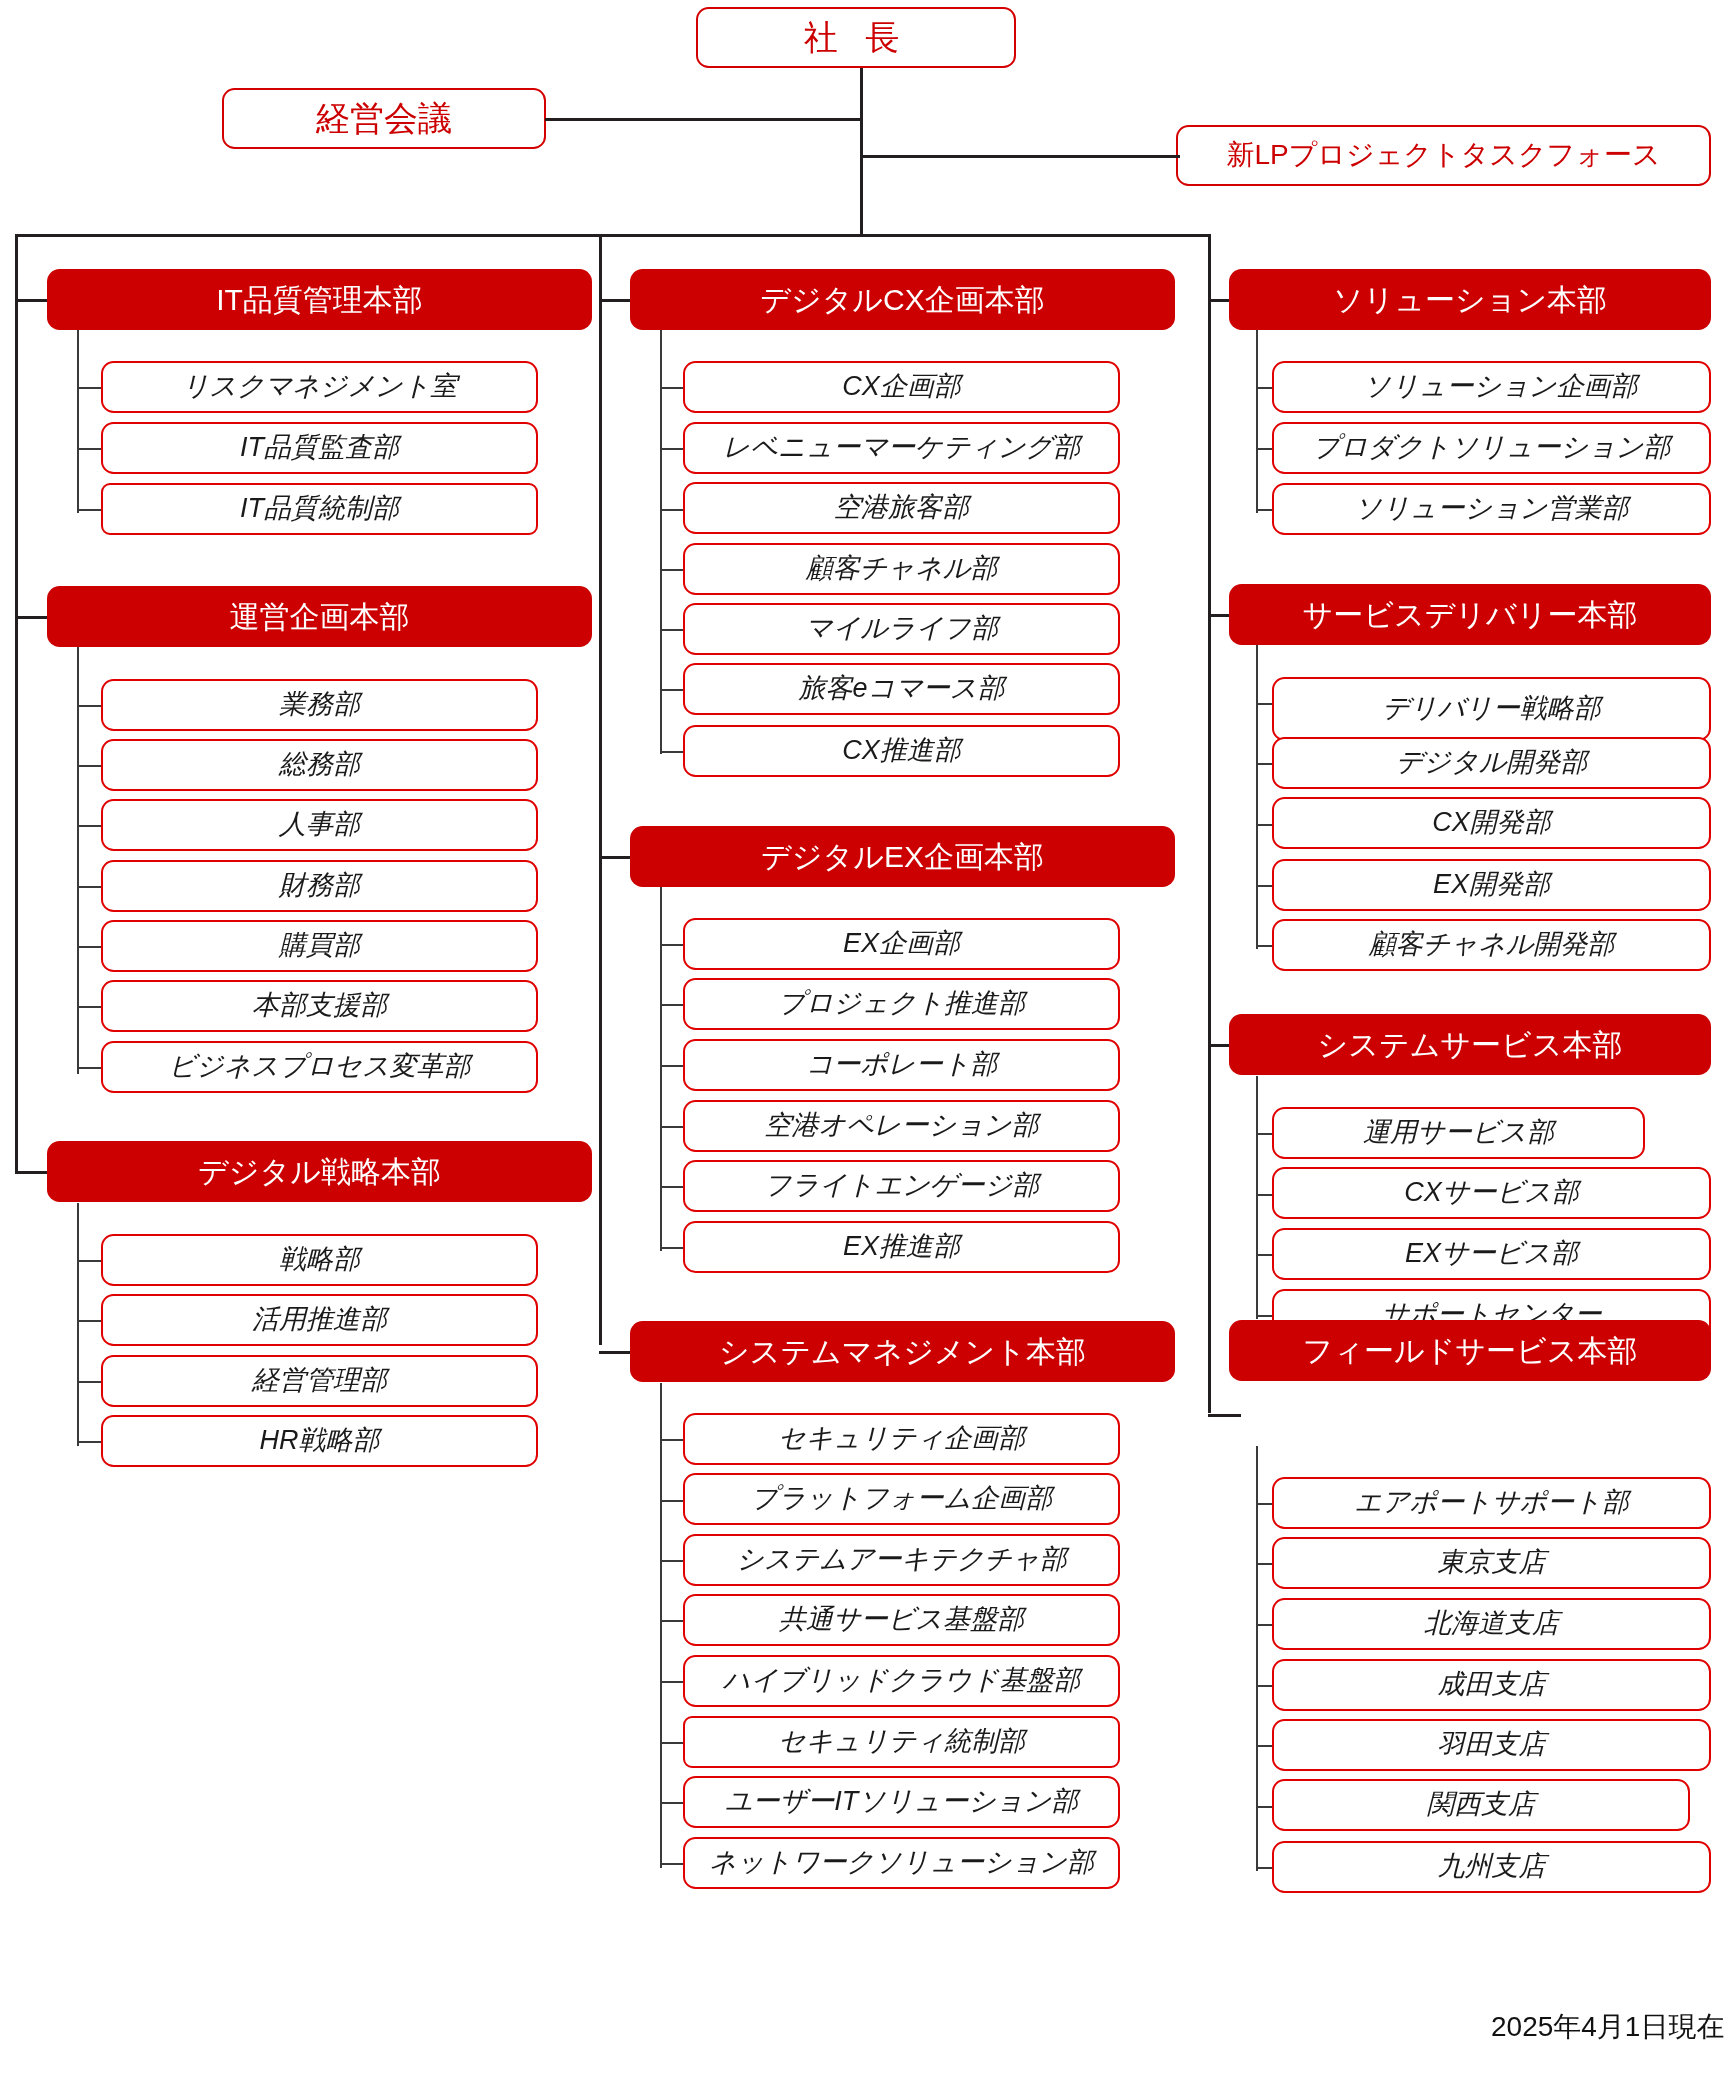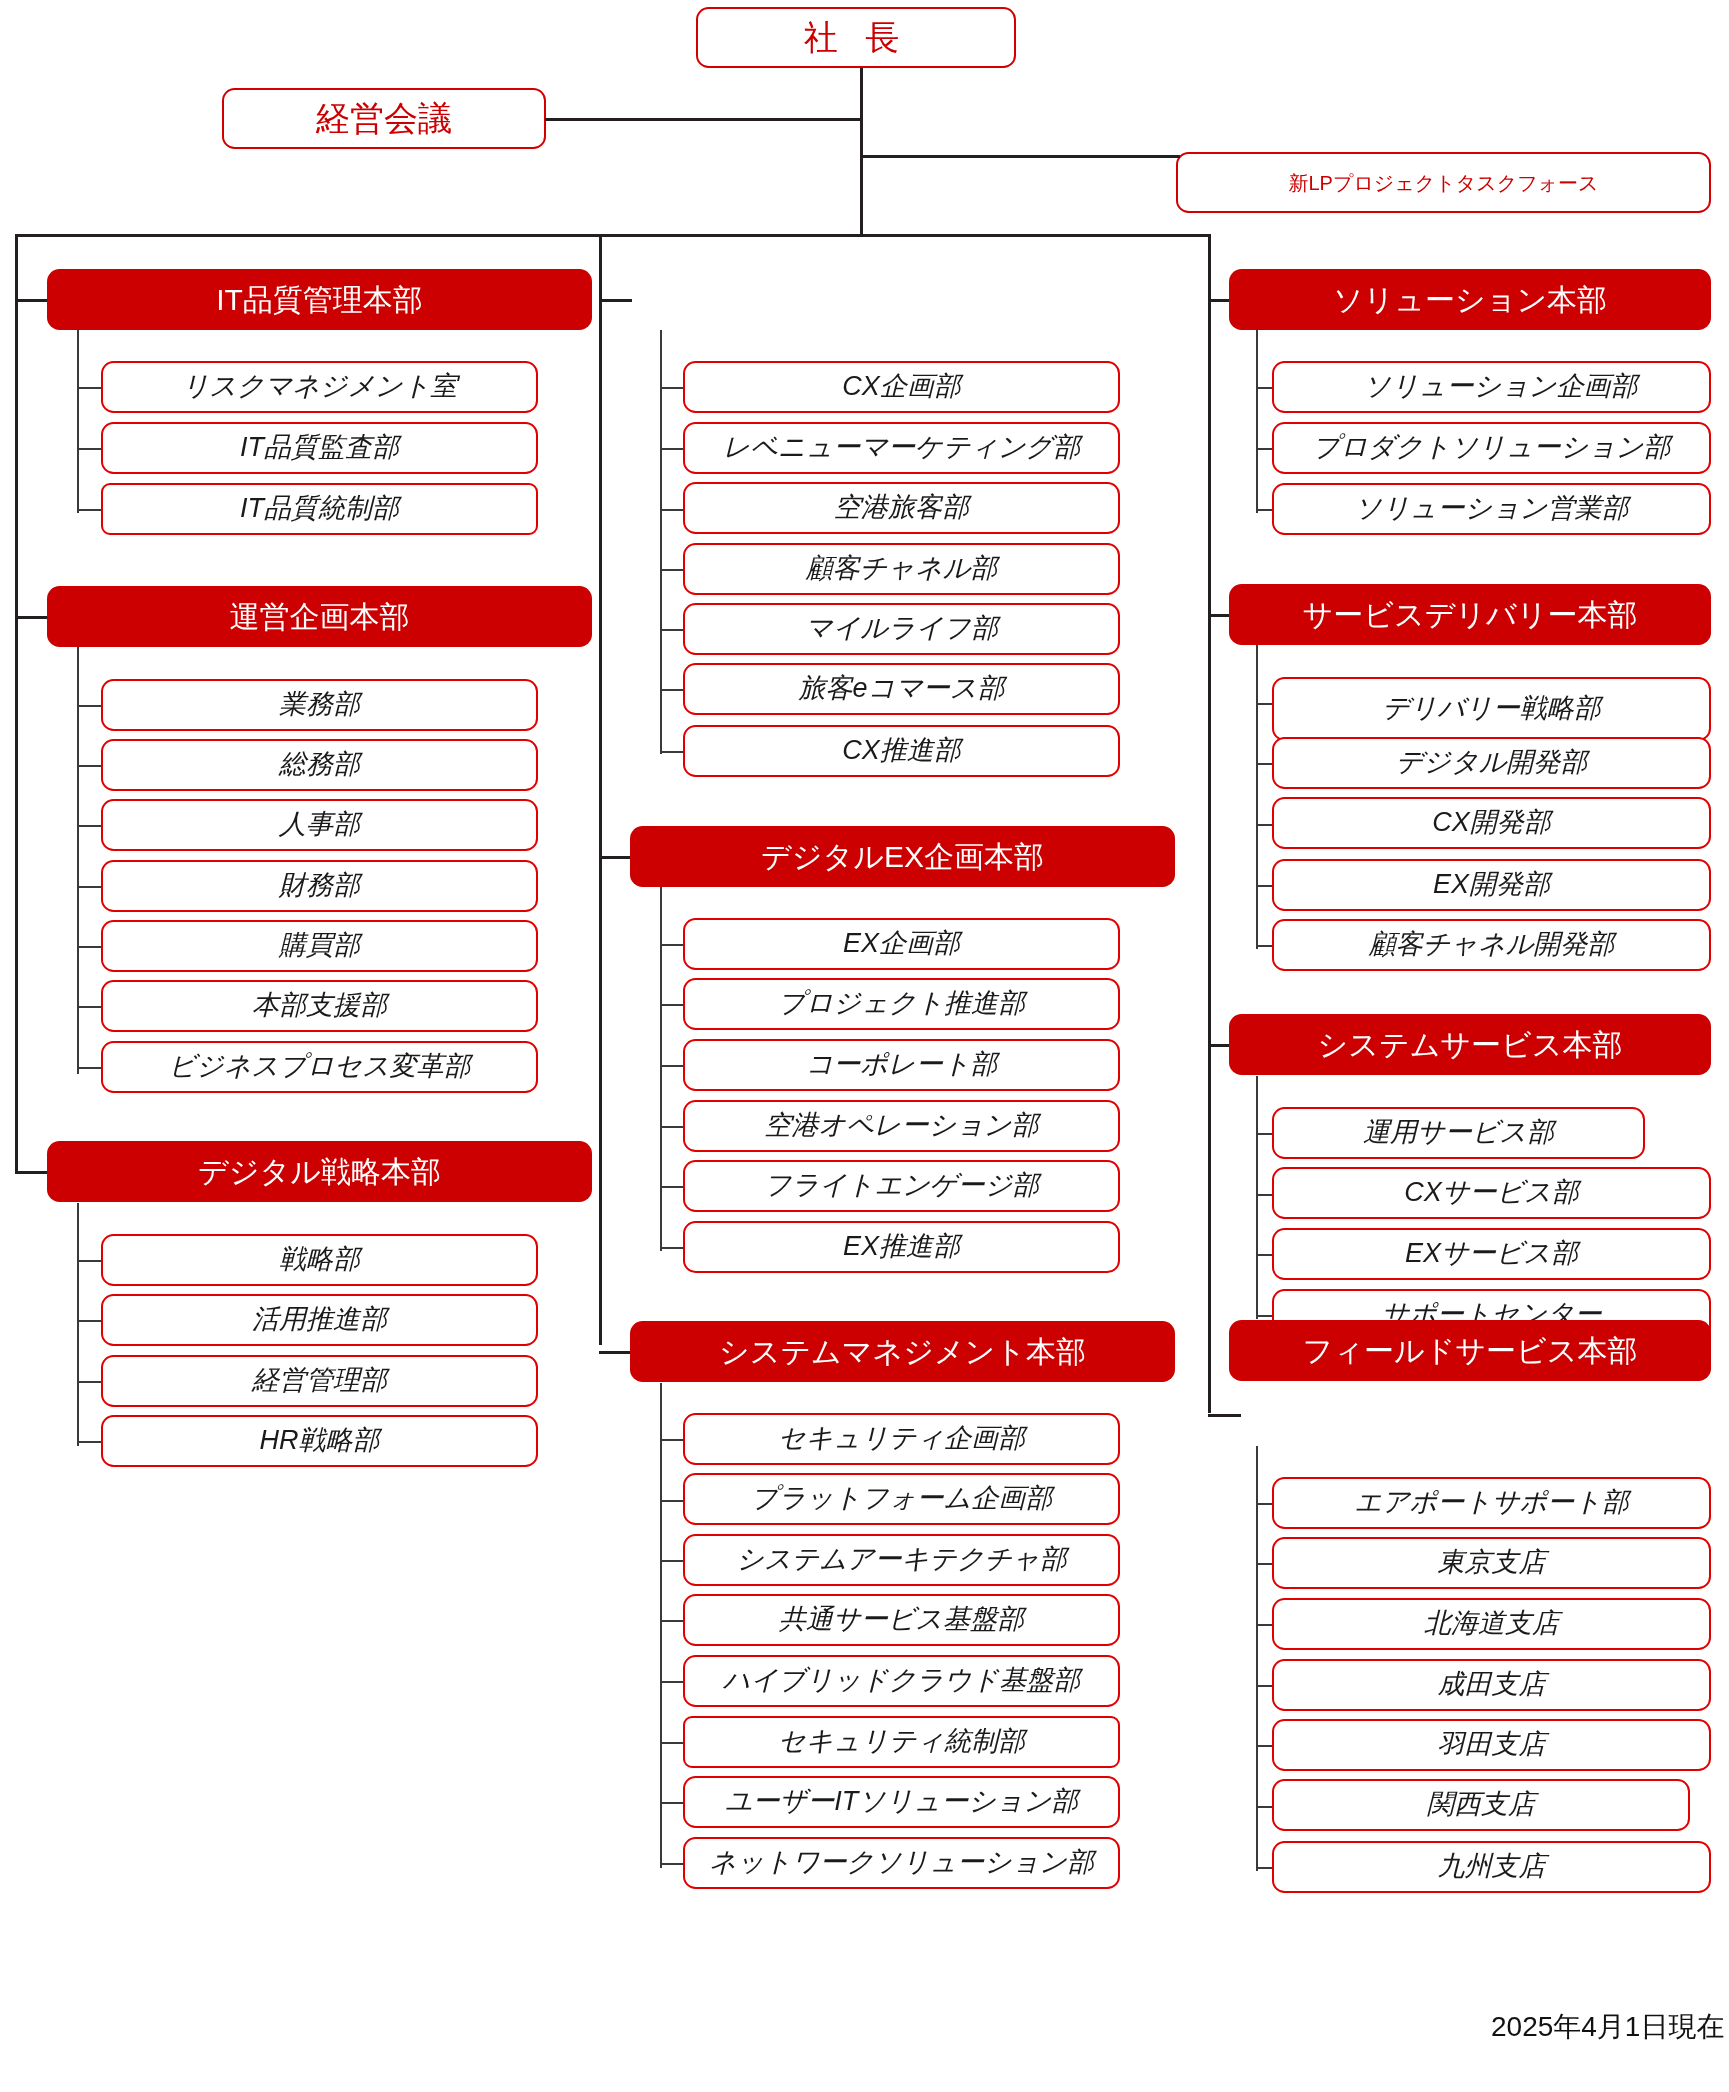--- a/index.html
+++ b/index.html
@@ -70,21 +70,21 @@
 </style>
 </head>
 <body>
 
 <div id="chart">
 
   <div class="box outline" style="left:696px;top:7.2px;width:320px;height:61px;letter-spacing:9px;">社 長</div>
 
   <div class="box outline" style="left:222px;top:88px;width:324px;height:61px;">経営会議</div>
 
-  <div class="box outline" style="left:1176px;top:125px;width:535px;height:61px;font-size:20px;margin-top:27px;">新LPプロジェクトタスクフォース</div>
+  <div class="box outline" style="left:1176px;top:125px;width:535px;height:61px;font-size:28px;">新LPプロジェクトタスクフォース</div>
 
   <div class="ln v" style="left:860px;top:68px;width:2.7px;height:167px;"></div>
 
   <div class="ln h" style="left:545px;top:118px;width:317px;height:2.7px;"></div>
 
   <div class="ln h" style="left:860px;top:155px;width:320px;height:2.7px;"></div>
 
   <div class="ln h" style="left:15.3px;top:234px;width:1195px;height:2.7px;"></div>
 
   <div class="ln v" style="left:15.3px;top:234px;width:2.7px;height:940px;"></div>
@@ -139,20 +139,21 @@
   <div class="ln h thin" style="left:77px;top:1320px;width:25px;height:1.8px;"></div>
   <div class="box leaf" style="left:101px;top:1294px;width:437px;height:52px;">活用推進部</div>
 
   <div class="ln h thin" style="left:77px;top:1381px;width:25px;height:1.8px;"></div>
   <div class="box leaf" style="left:101px;top:1355px;width:437px;height:52px;">経営管理部</div>
 
   <div class="ln h thin" style="left:77px;top:1441px;width:25px;height:1.8px;"></div>
   <div class="box leaf" style="left:101px;top:1415px;width:437px;height:52px;">HR戦略部</div>
 
   <div class="ln h" style="left:599px;top:299px;width:33px;height:2.7px;"></div>
+  <div class="box header" style="left:630px;top:269px;width:545px;height:61px;">デジタルCX企画本部</div>
   <div class="ln v thin" style="left:660px;top:330px;width:1.8px;height:424px;"></div>
 
   <div class="ln h thin" style="left:660px;top:387px;width:25px;height:1.8px;"></div>
   <div class="box leaf" style="left:683px;top:361px;width:437px;height:52px;">CX企画部</div>
 
   <div class="ln h thin" style="left:660px;top:448px;width:25px;height:1.8px;"></div>
   <div class="box leaf" style="left:683px;top:422px;width:437px;height:52px;">レベニューマーケティング部</div>
 
   <div class="ln h thin" style="left:660px;top:509px;width:25px;height:1.8px;"></div>
   <div class="box leaf" style="left:683px;top:482px;width:437px;height:52px;">空港旅客部</div>

